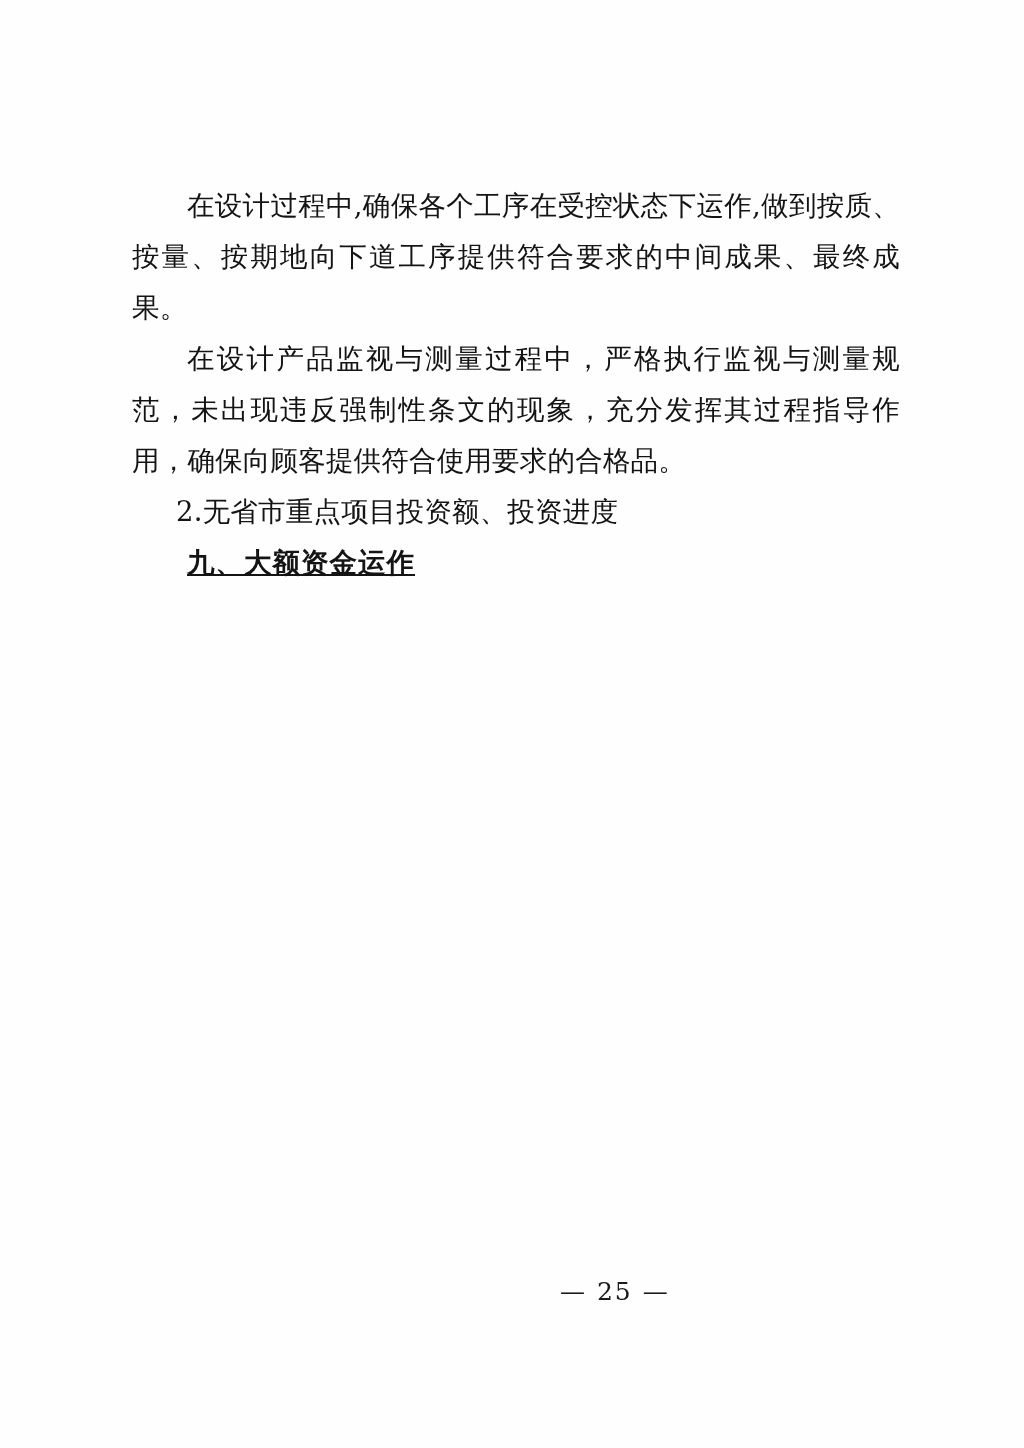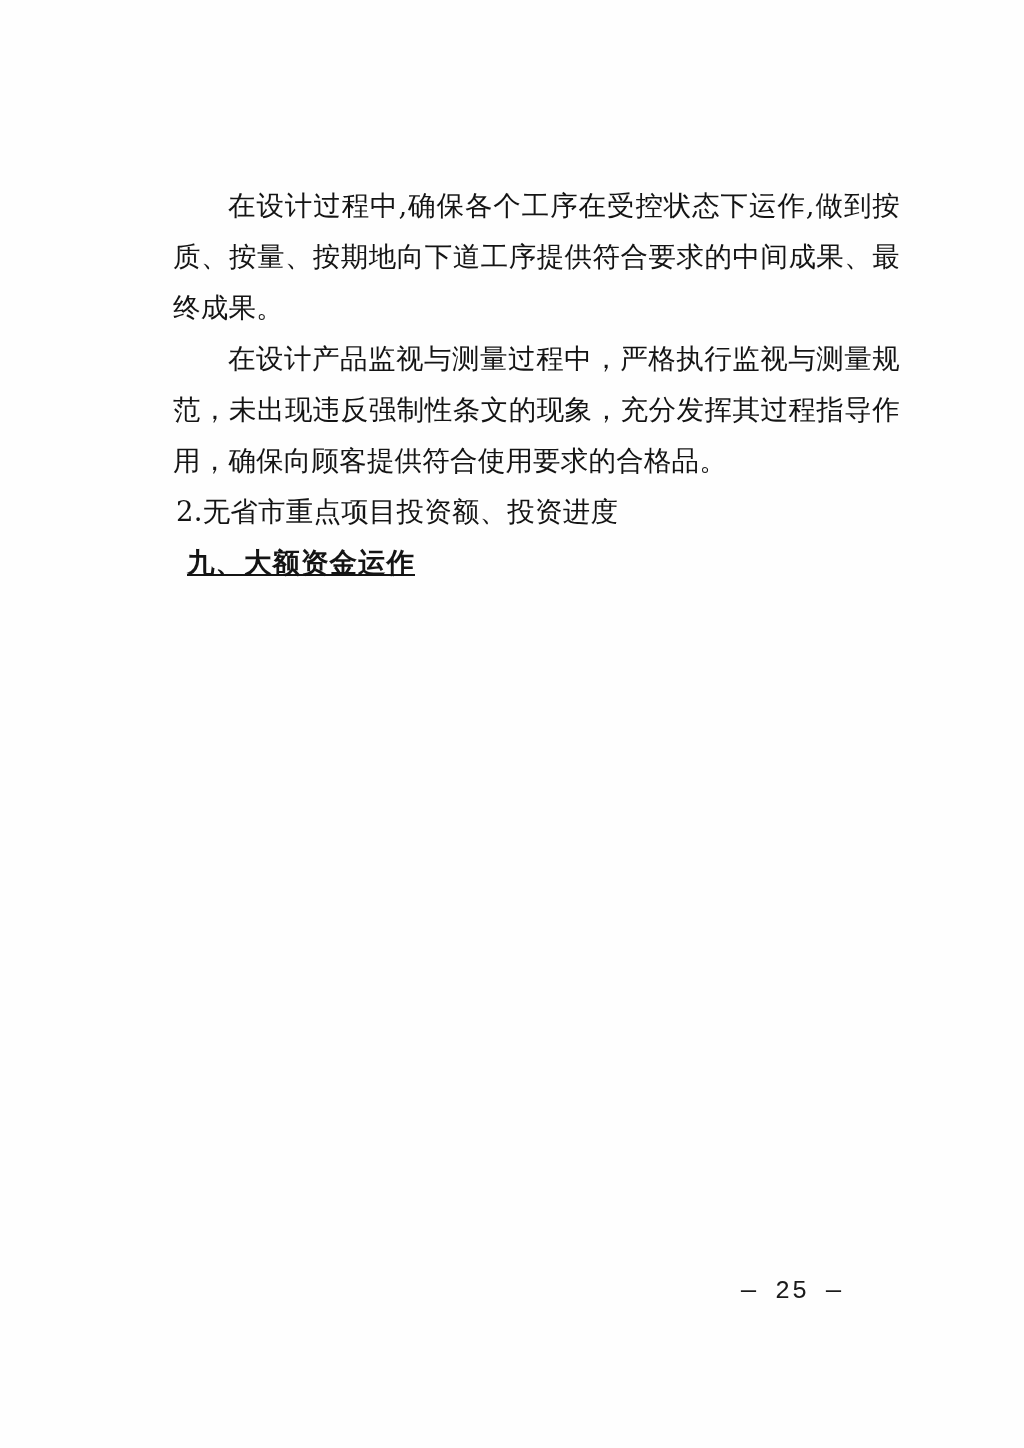--- a/index.html
+++ b/index.html
@@ -33,42 +33,40 @@
     font-size: 27.5px;
     line-height: 51px;
     text-align: justify;
     text-justify: inter-ideograph;
     margin: 0 0 0 0;
     letter-spacing: 0.2px;
     color: #141414;
   }
   .para.indent {
     text-indent: 2em;
-    margin-left: 41px;
   }
   .para.heading {
     font-weight: bold;
     text-indent: 2em;
     letter-spacing: 1px;
     text-decoration: underline;
   }
   .para.sub {
     text-indent: 1.6em;
   }
   .footer {
     position: absolute;
     left: 0;
     top: 1277px;
     width: 1024px;
-    text-align: center;
+    text-align: left;
     font-size: 25px;
     color: #1a1a1a;
     letter-spacing: 2px;
     padding-right: 0;
-    font-family: Liberation Mono, monospace;
   }
   .footer-inner {
     display: inline-block;
     margin-left: 560px;
   }
 </style>
 </head>
 <body>
 
 <div class="page">

